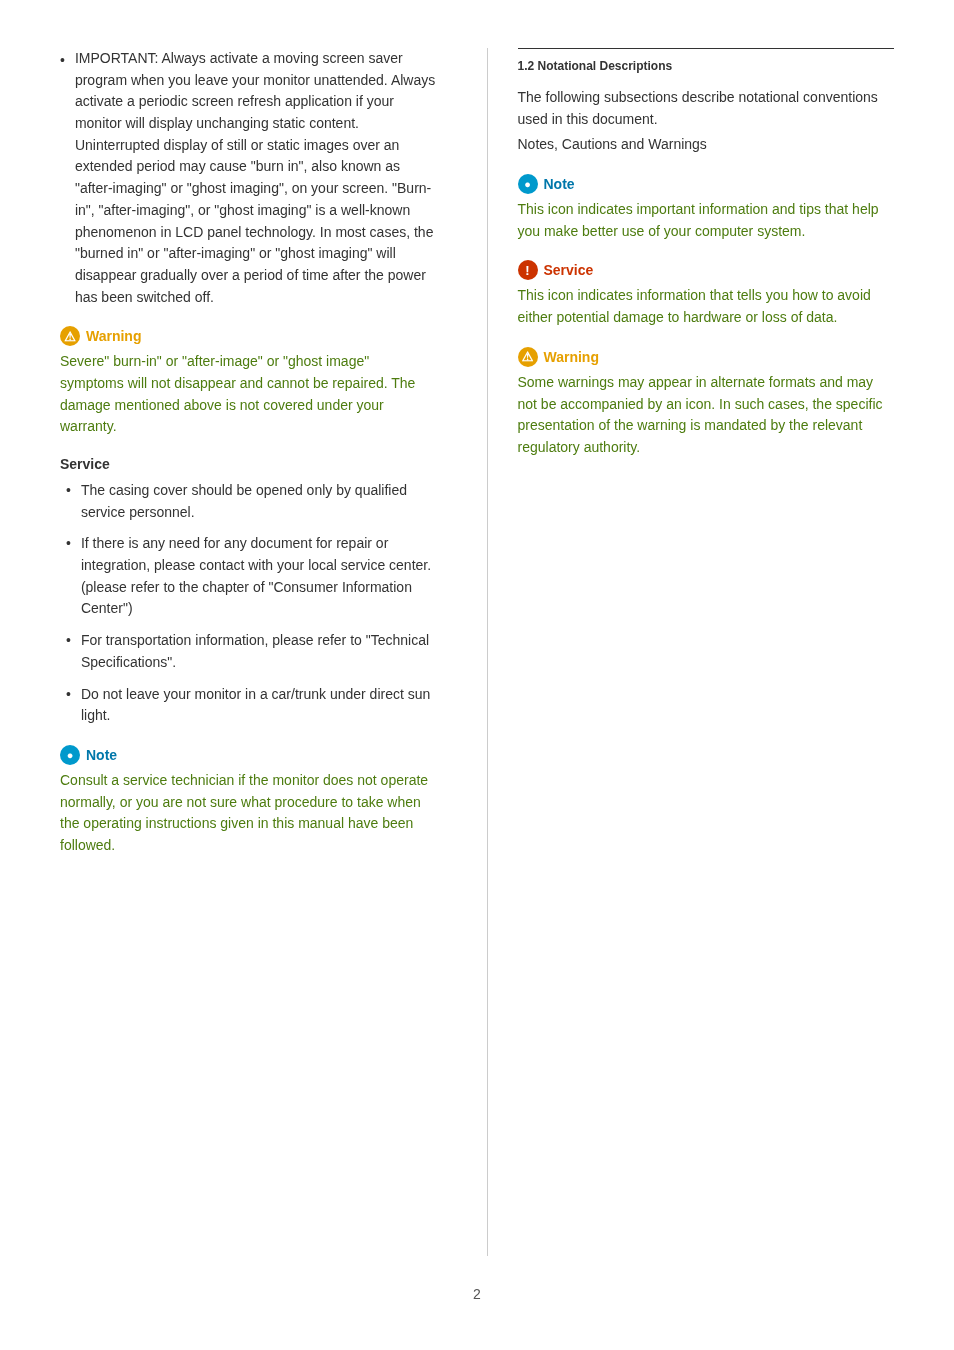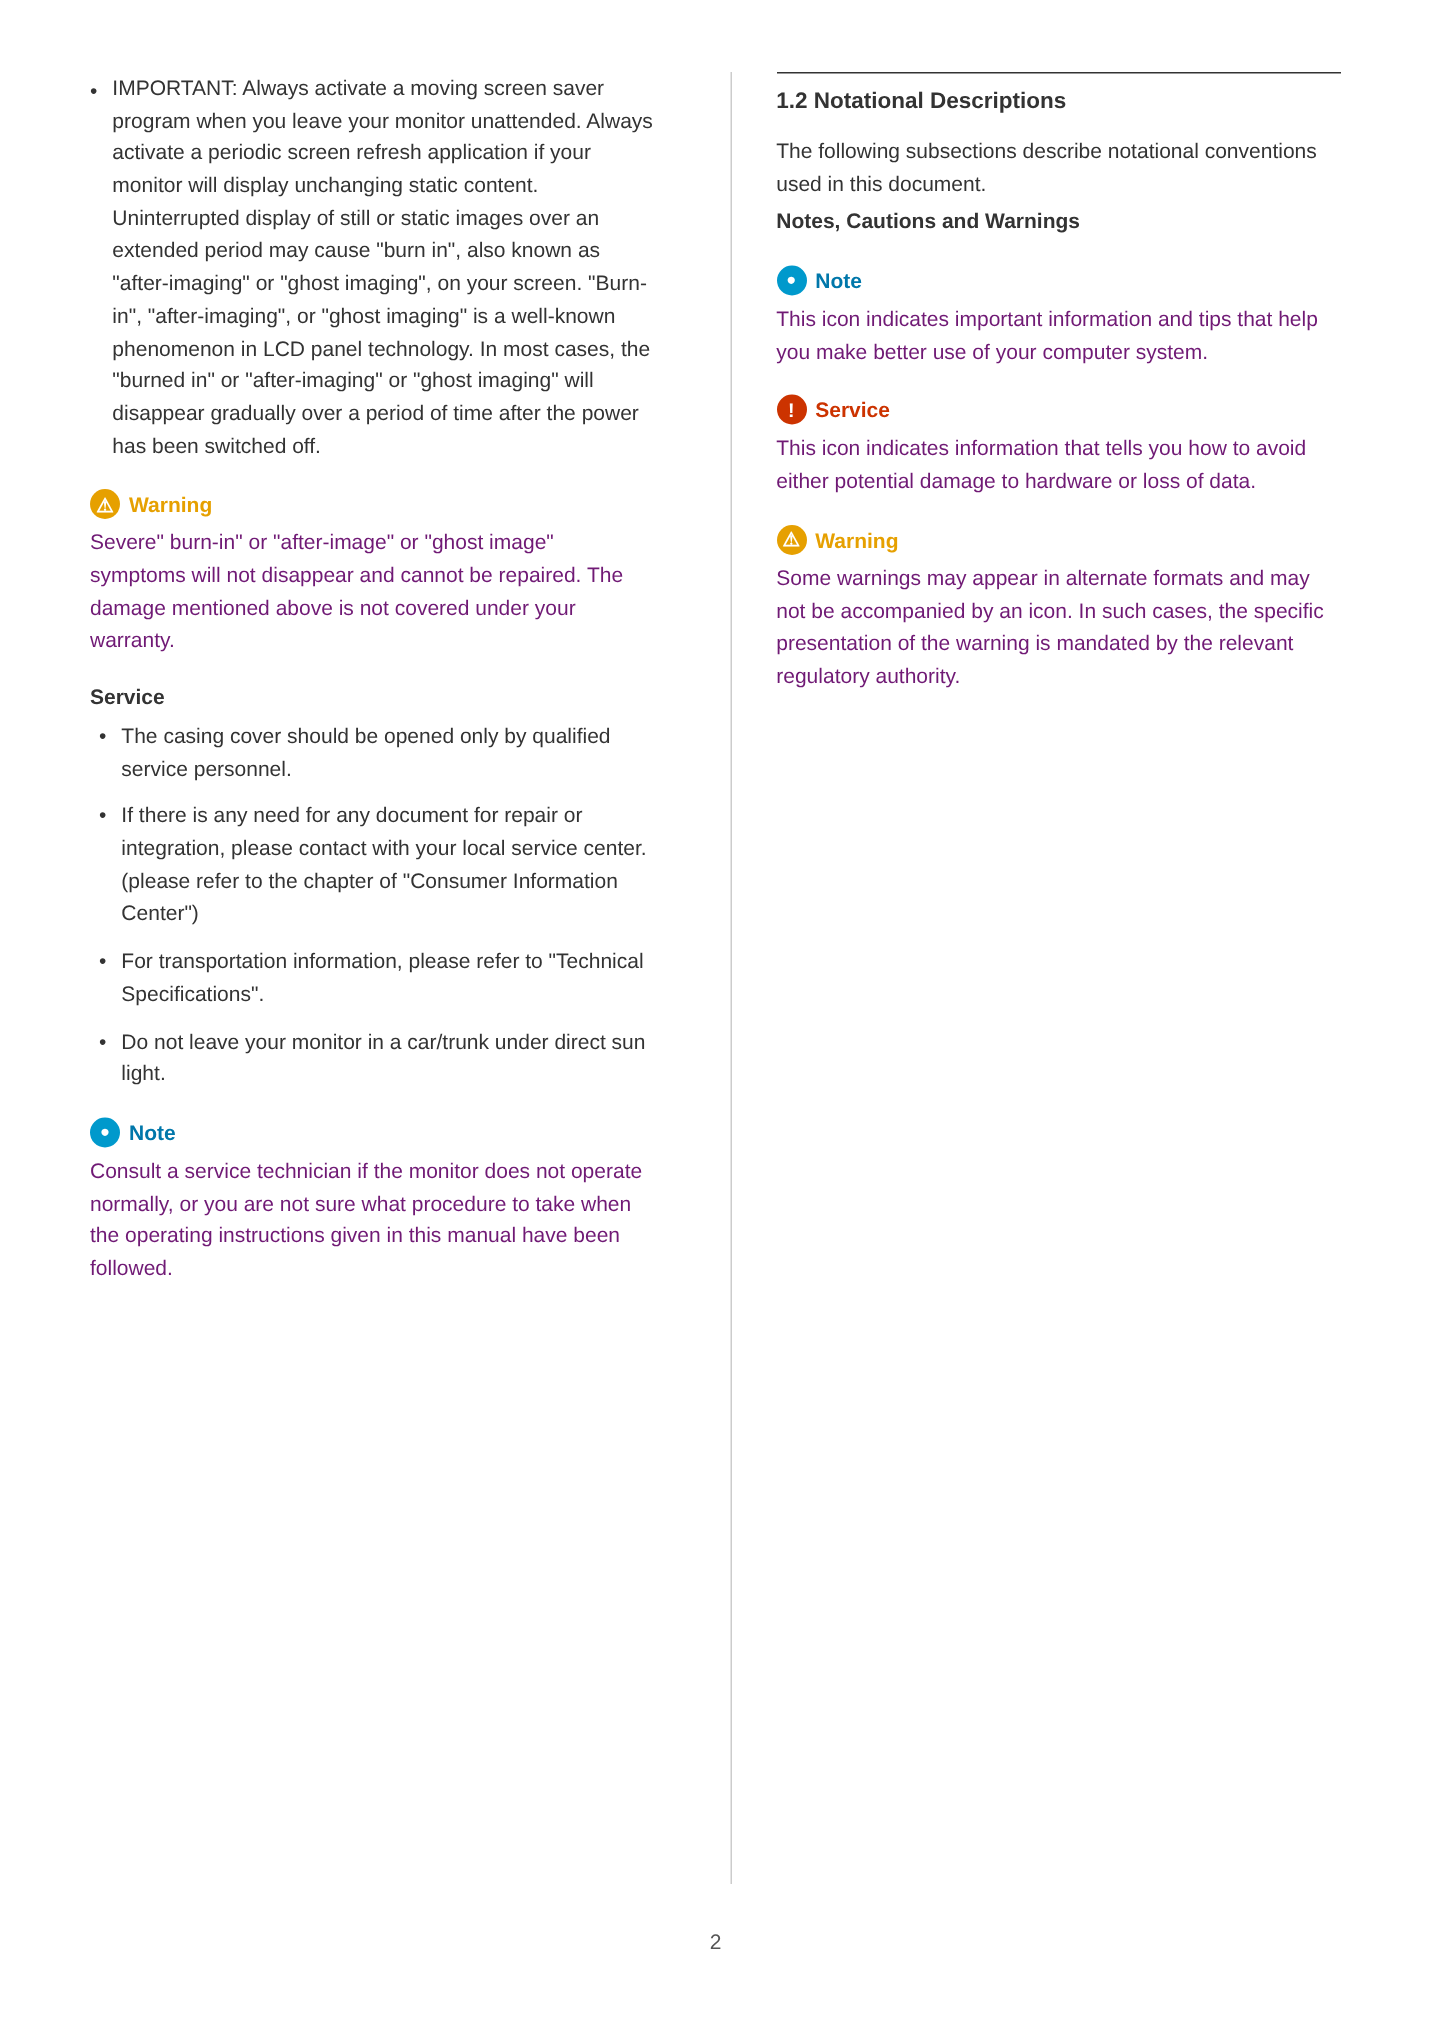--- a/index.html
+++ b/index.html
@@ -55,35 +55,35 @@
       align-items: center;
       gap: 6px;
       font-weight: bold;
       margin-bottom: 5px;
     }
     .warning-header.warning-color { color: #e6a000; }
     .warning-header.caution-color { color: #cc3300; }
     .warning-body {
       line-height: 1.55;
     }
-    .warning-body.blue-text { color: #701a75; }
+    .warning-body.blue-text { color: #4d7c0f; }
     .section-title {
       font-weight: bold;
       margin-bottom: 8px;
       margin-top: 18px;
     }
     .sub-bullet {
       display: flex;
       align-items: flex-start;
       margin-bottom: 10px;
       padding-left: 6px;
     }
     .sub-bullet .bullet { margin-right: 10px; margin-top: 2px; flex-shrink: 0; }
     .right-section-title {
-      font-size: 15px;
+      font-size: 12px;
       font-weight: bold;
       margin-bottom: 14px;
       border-top: none;
     }
     .right-section-title-container {
       border-top: 1.5px solid #333;
       padding-top: 10px;
       margin-bottom: 14px;
     }
     .note-block {
@@ -182,21 +182,21 @@
 
     </div>
 
     <div class="right-col">
 
       <div class="right-section-title-container">
         <div class="right-section-title">1.2 Notational Descriptions</div>
       </div>
 
       <p style="line-height:1.55; margin-bottom:4px;">The following subsections describe notational conventions used in this document.</p>
-      <p style="line-height:1.55; margin-bottom:4px;font-weight:bold;">Notes, Cautions and Warnings</p>
+      <p style="line-height:1.55; margin-bottom:4px;">Notes, Cautions and Warnings</p>
 
       <div class="note-block">
         <div class="note-header">
           <span class="icon-circle icon-note" style="font-size:11px;">●</span>
           <span>Note</span>
         </div>
         <div class="warning-body blue-text">This icon indicates important information and tips that help you make better use of your computer system.</div>
       </div>
 
       <div class="warning-block">

